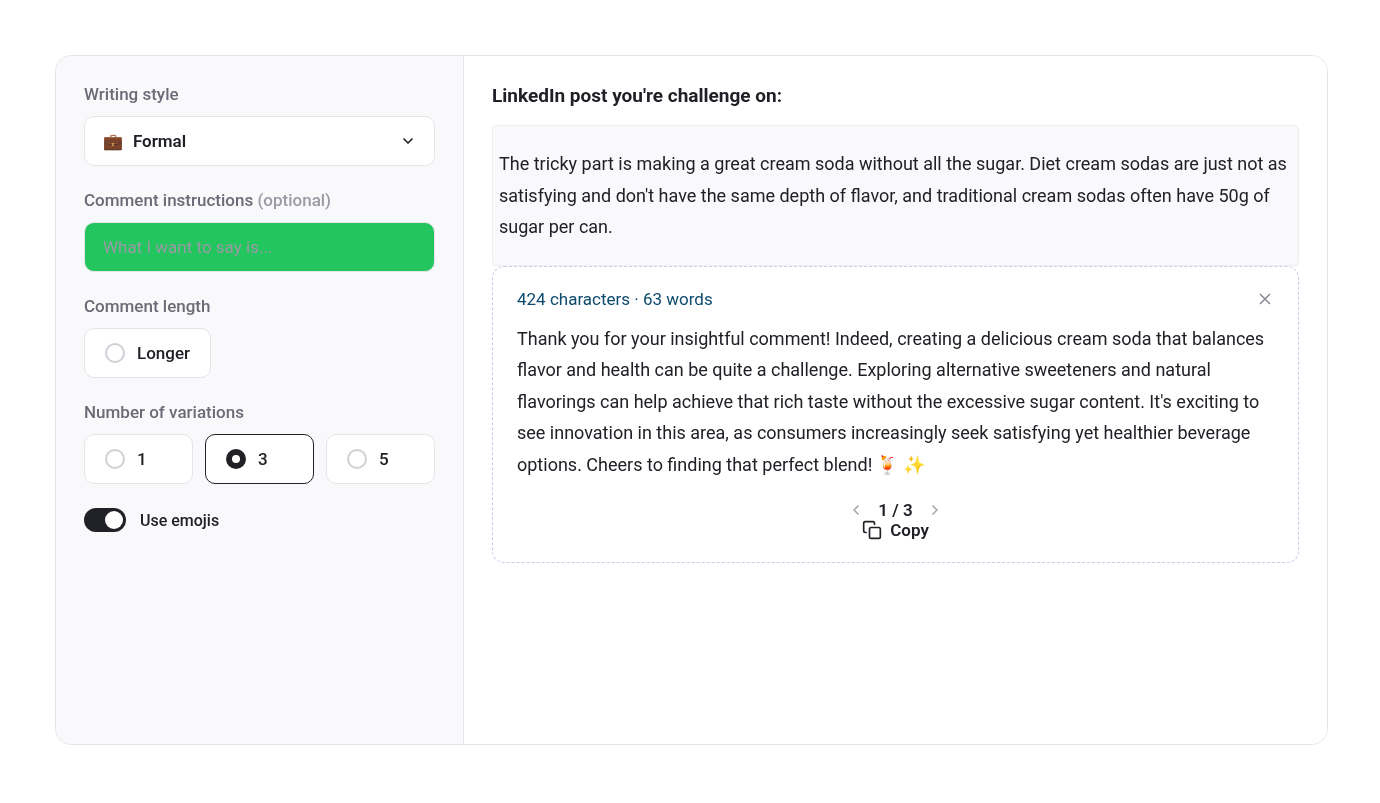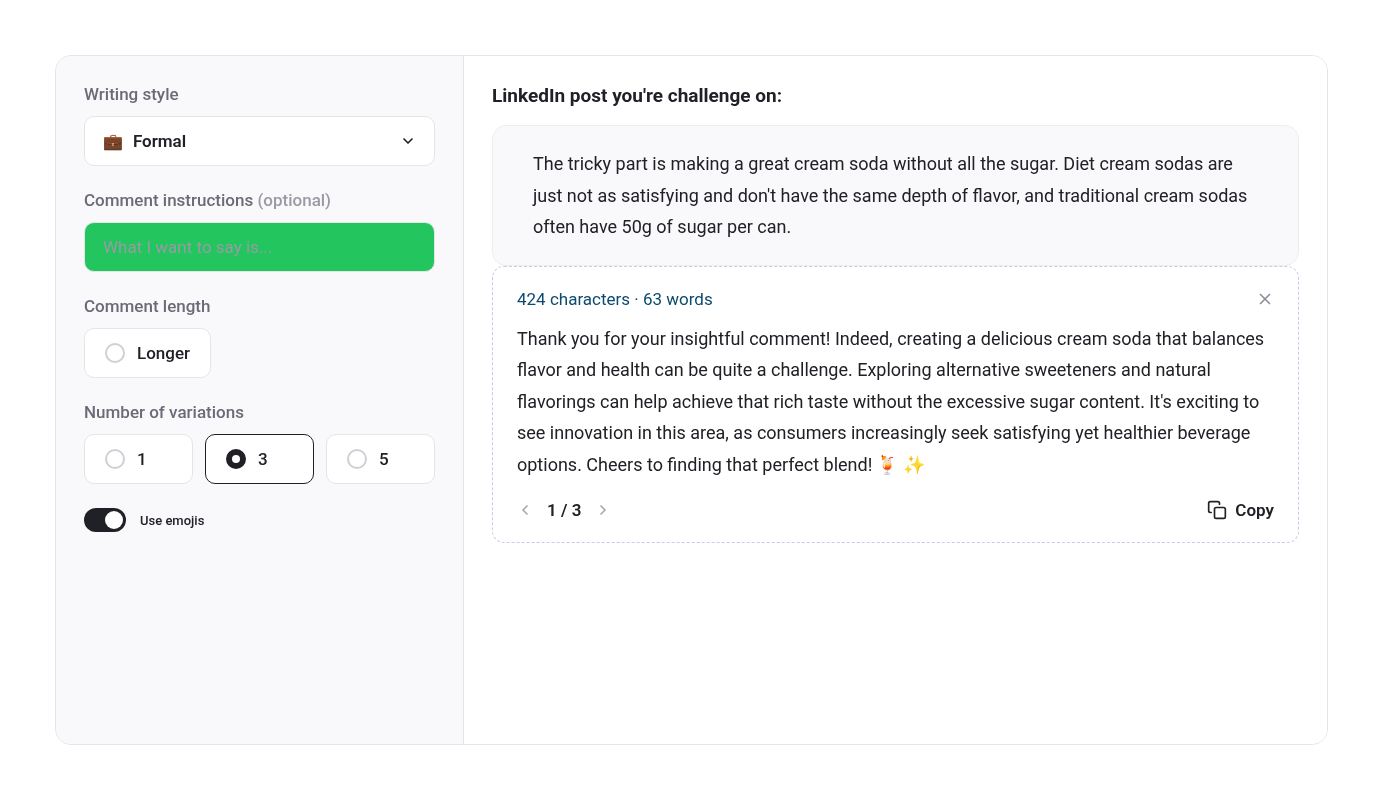--- a/index.html
+++ b/index.html
@@ -145,35 +145,35 @@
       content: "";
       position: absolute;
       width: 18px;
       height: 18px;
       border-radius: 50%;
       background: #ffffff;
       top: 3px;
       right: 3px;
     }
     .toggle-label {
-      font-size: 13px;
+      font-size: 16px;
       font-weight: 500;
       color: #202027;
     }
     .main-title {
       font-size: 19px;
       font-weight: 700;
       color: #202027;
       margin-bottom: 18px;
     }
     .post-box {
       background: #f9f9fb;
       border: 1px solid #eeedf0;
-      border-radius: 14px;
-      padding: 22px 40px;
+      border-radius: 4px;
+      padding: 22px 6px;
       color: #202027;
       font-size: 18px;
       line-height: 1.75;
     }
     .generate-row {
       display: flex;
       justify-content: flex-end;
       margin-top: 20px;
       margin-bottom: 20px;
     }
@@ -215,20 +215,21 @@
     .result-text {
       color: #202027;
       font-size: 18px;
       line-height: 1.75;
       margin-bottom: 20px;
     }
     .result-footer {
       display: flex;
       justify-content: space-between;
       align-items: center;
+      flex-direction: column;
     }
     .pager {
       display: flex;
       align-items: center;
       gap: 14px;
     }
     .pager-btn {
       cursor: pointer;
       color: #a7a7b2;
       display: flex;

